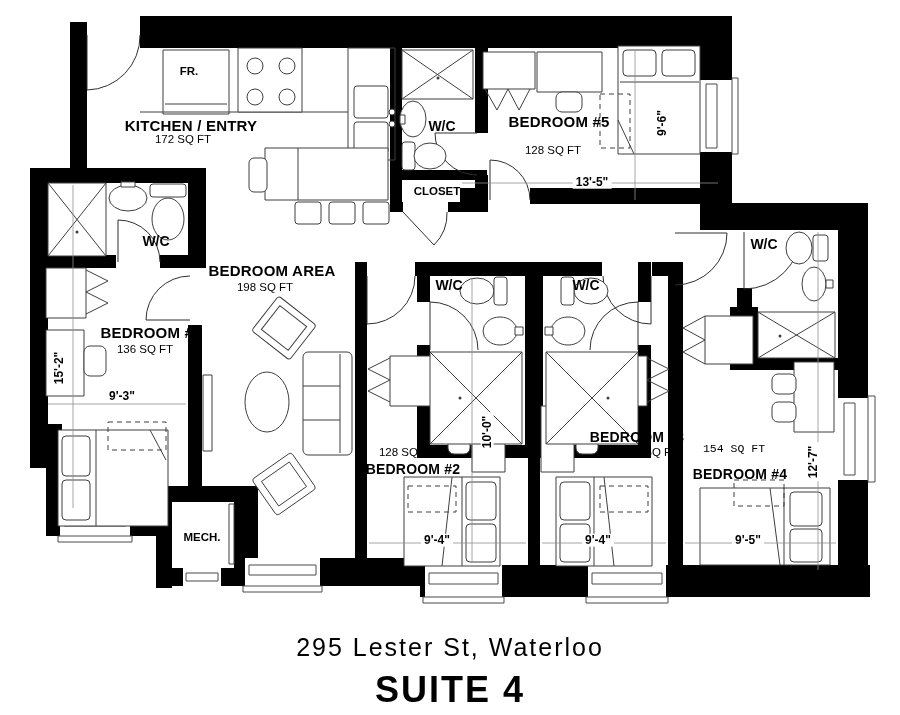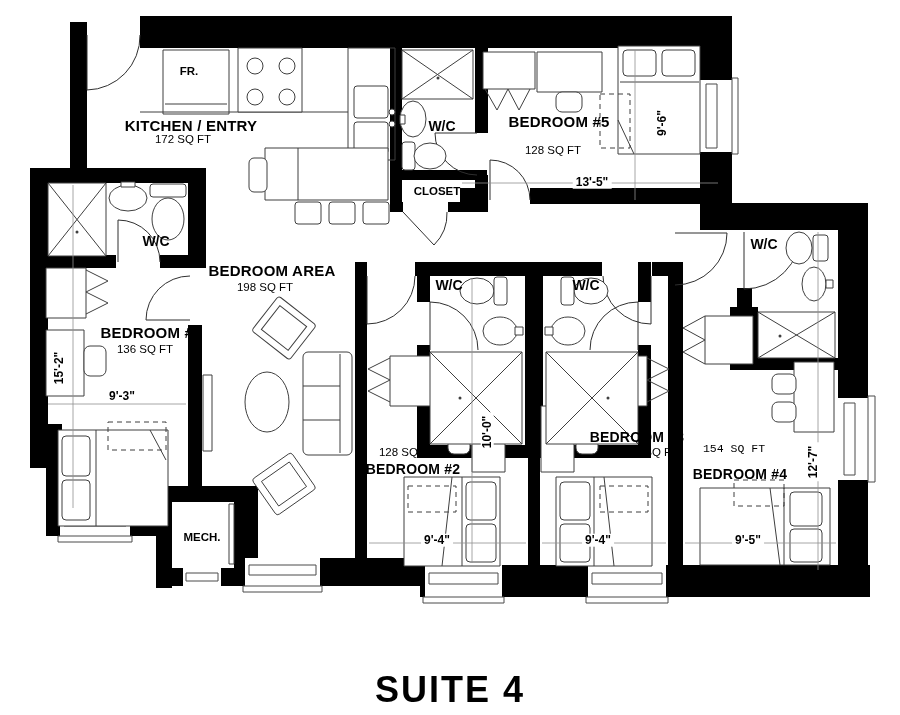--- a/index.html
+++ b/index.html
@@ -456,15 +456,16 @@
 <div class="lbl dim" style="left:598px;top:540px;">9'-4"</div>
 
 <div class="lbl fix" style="left:764px;top:244px;">W/C</div>
 <div class="lbl room-name" style="left:734px;top:434px;margin-top:40px;">BEDROOM #4</div>
 <div class="lbl room-area" style="left:734px;top:449px;font-family:Liberation Mono, monospace;">154 SQ FT</div>
 <div class="lbl dim rot" style="left:813px;top:462px;">12'-7"</div>
 <div class="lbl dim" style="left:748px;top:540px;">9'-5"</div>
 
 <div class="lbl fix sm" style="left:202px;top:537px;font-weight:600;">MECH.</div>
 
+<div class="lbl addr" style="left:450px;top:647px;">295 Lester St, Waterloo</div>
 <div class="lbl suite" style="left:450px;top:690px;">SUITE 4</div>
 
 </div>
 
 </body></html>

